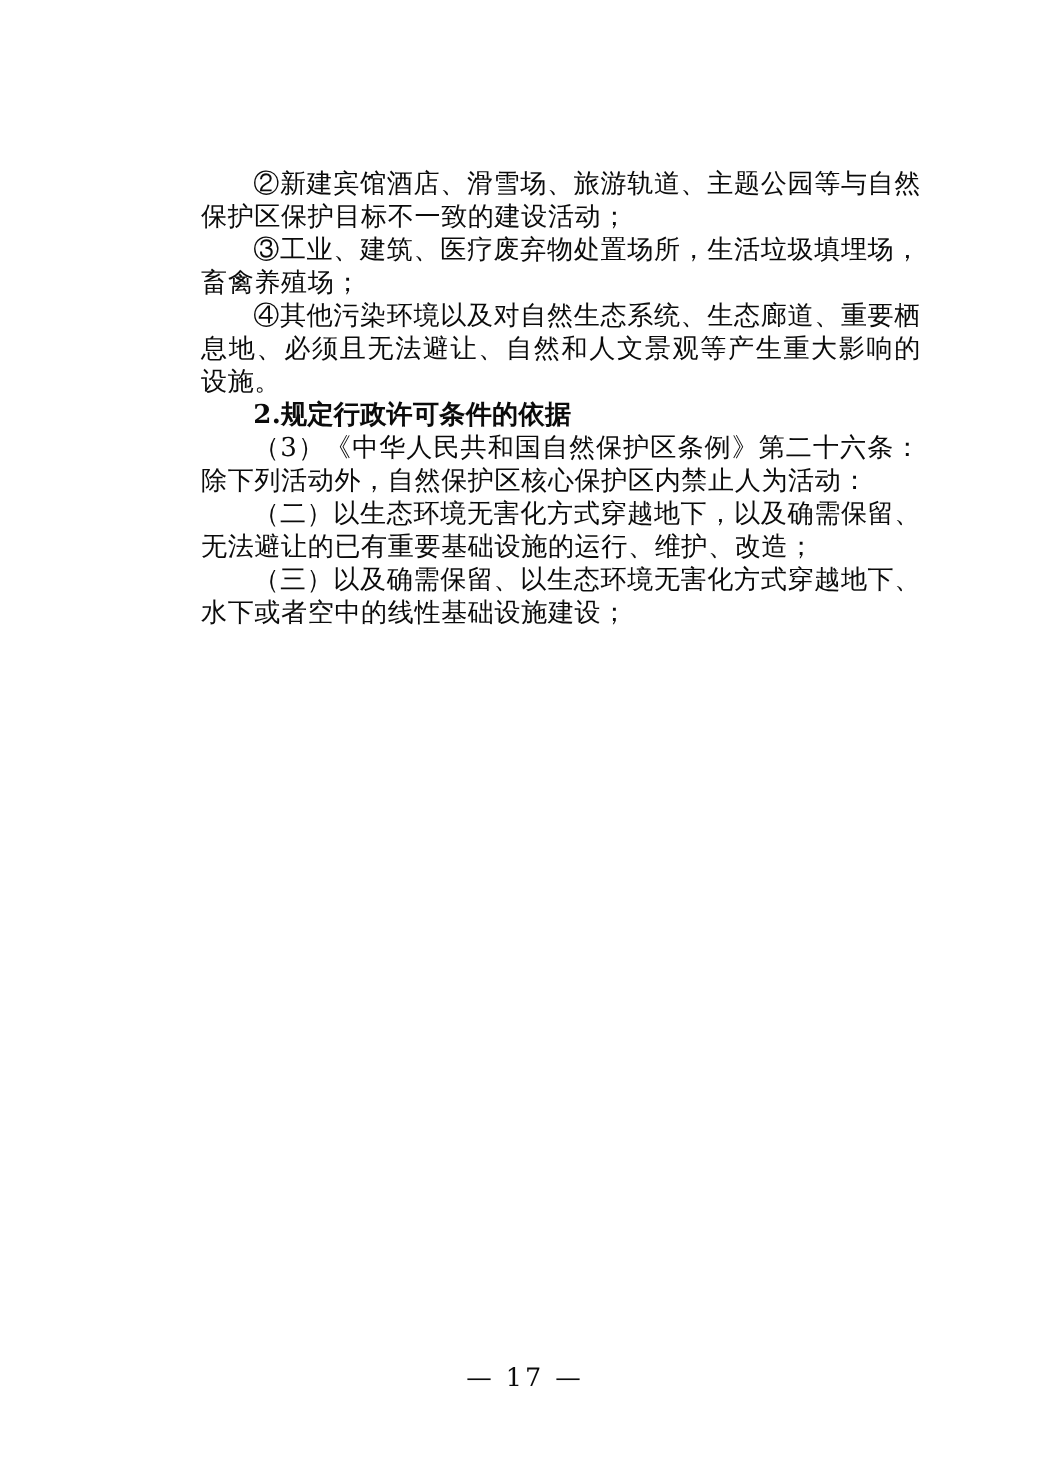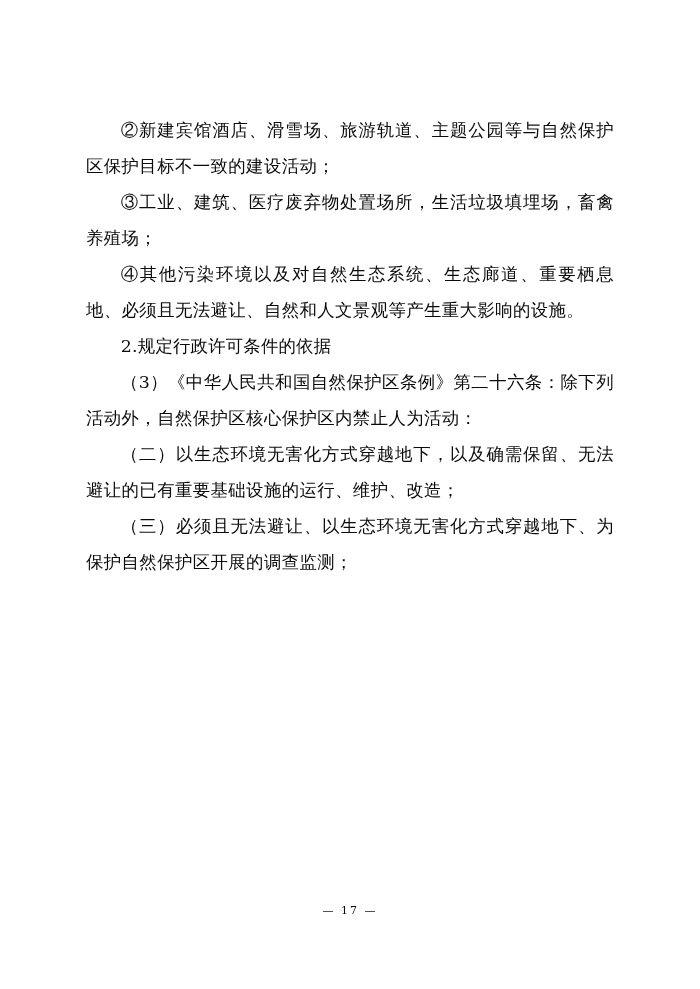--- a/index.html
+++ b/index.html
@@ -16,55 +16,56 @@
   }
   .page {
     position: relative;
     width: 700px;
     height: 989px;
     box-sizing: border-box;
     padding: 112px 86px 0 86px;
   }
   .body-text {
     font-size: 17.4px;
-    line-height: 36px;
+    line-height: 22px;
     letter-spacing: 0.4px;
     text-align: justify;
     text-justify: inter-ideograph;
+    margin-left: 48px;
   }
   .para {
     margin: 0;
     text-indent: 2em;
   }
   .heading {
     margin: 0;
     text-indent: 2em;
-    font-weight: normal;
+    font-weight: bold;
     letter-spacing: 0.2px;
   }
   .page-number {
     position: absolute;
     left: 0;
     right: 0;
-    bottom: 72px;
+    bottom: 60px;
     text-align: center;
-    font-size: 11px;
+    font-size: 17px;
     letter-spacing: 2px;
     font-family: "DejaVu Serif", "Liberation Serif", serif;
   }
 </style>
 </head>
 <body>
 
 <div class="page">
   <div class="body-text">
 
     <p class="para">②新建宾馆酒店、滑雪场、旅游轨道、主题公园等与自然保护区保护目标不一致的建设活动；</p>
     <p class="para">③工业、建筑、医疗废弃物处置场所，生活垃圾填埋场，畜禽养殖场；</p>
     <p class="para">④其他污染环境以及对自然生态系统、生态廊道、重要栖息地、必须且无法避让、自然和人文景观等产生重大影响的设施。</p>
     <p class="heading">2.规定行政许可条件的依据</p>
     <p class="para">（3）《中华人民共和国自然保护区条例》第二十六条：除下列活动外，自然保护区核心保护区内禁止人为活动：</p>
     <p class="para">（二）以生态环境无害化方式穿越地下，以及确需保留、无法避让的已有重要基础设施的运行、维护、改造；</p>
-    <p class="para">（三）必须且无法避让、以生态环境无害化方式穿越地下、为保护自然保护区开展的调查监测；</p>
+    <p class="para">（三）以及确需保留、以生态环境无害化方式穿越地下、水下或者空中的线性基础设施建设；</p>
 
   </div>
   <div class="page-number">— 17 —</div>
 </div>
 
 </body></html>

